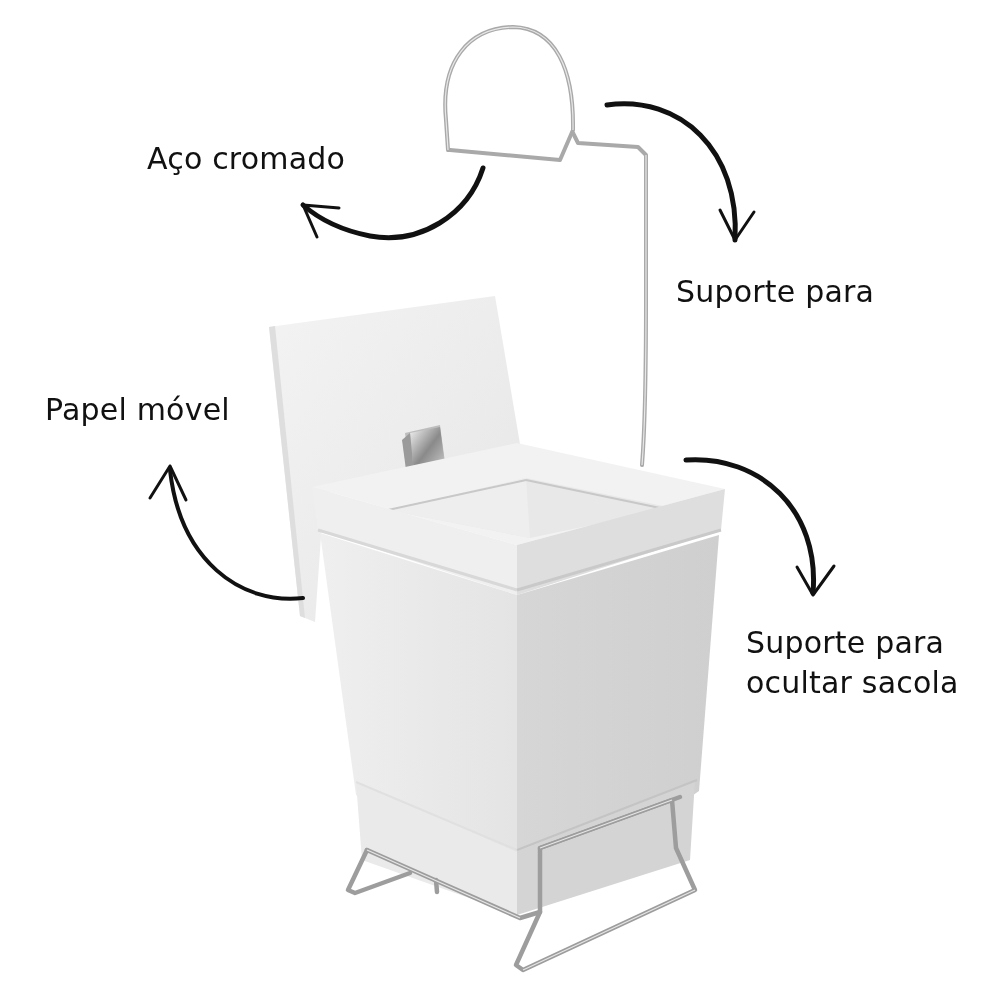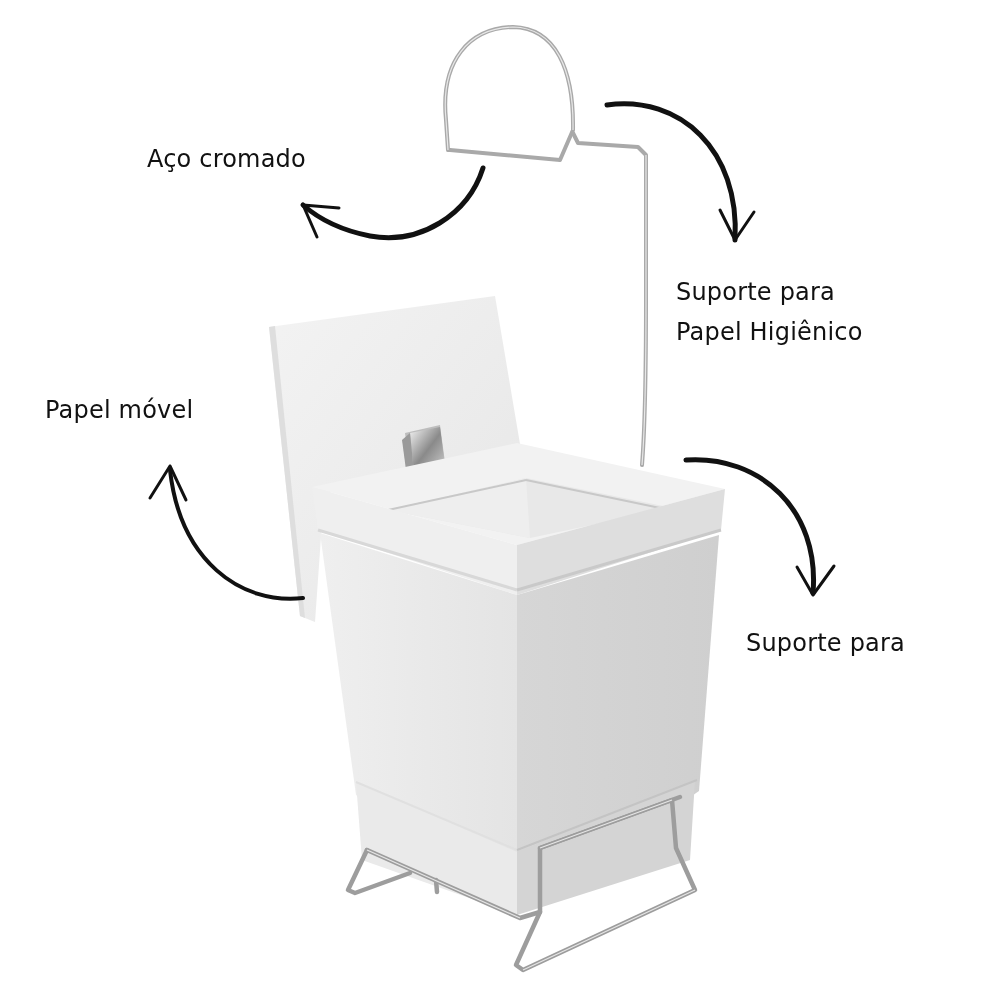--- a/index.html
+++ b/index.html
@@ -1,20 +1,20 @@
 <!DOCTYPE html>
 <html><head>
   <meta charset="utf-8">
   <style>
     html, body { margin: 0; padding: 0; background: #ffffff; }
     body { width: 1000px; height: 1000px; position: relative; overflow: hidden; font-family: "DejaVu Sans", sans-serif; }
     .label {
       position: absolute;
       color: #111111;
-      font-size: 24px;
+      font-size: 30px;
       line-height: 40px;
       font-family: "DejaVu Sans", sans-serif;
       letter-spacing: 0.2px;
       white-space: nowrap;
     }
     .label span { display: block; }
     #lbl-aco { left: 147px; top: 139px; }
     #lbl-papel { left: 676px; top: 272px; }
     #lbl-tampa { left: 45px; top: 390px; }
     #lbl-sacola { left: 746px; top: 623px; }
@@ -124,22 +124,22 @@
     </g>
   </g>
 </svg>
 
 <div class="label" id="lbl-aco">
   <span>Aço cromado</span>
 </div>
 
 <div class="label" id="lbl-papel">
   <span>Suporte para</span>
-  <span>Papel Higiênico</span>
 </div>
 
 <div class="label" id="lbl-tampa">
   <span>Papel móvel</span>
 </div>
 
 <div class="label" id="lbl-sacola">
   <span>Suporte para</span>
+  <span>ocultar sacola</span>
 </div>
 
 </body></html>

